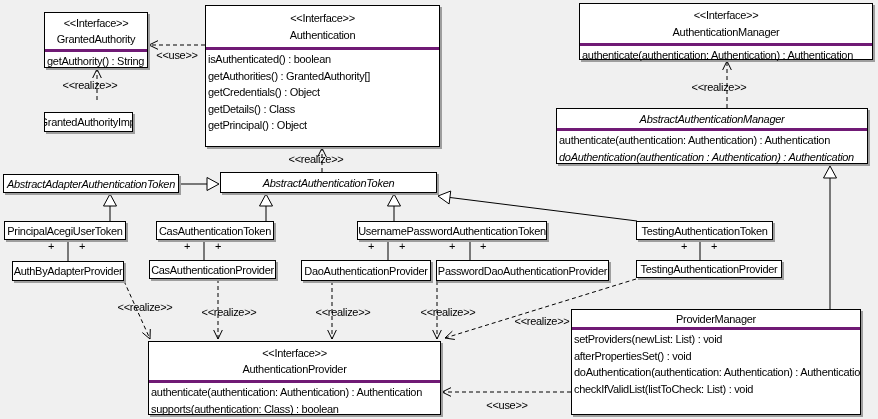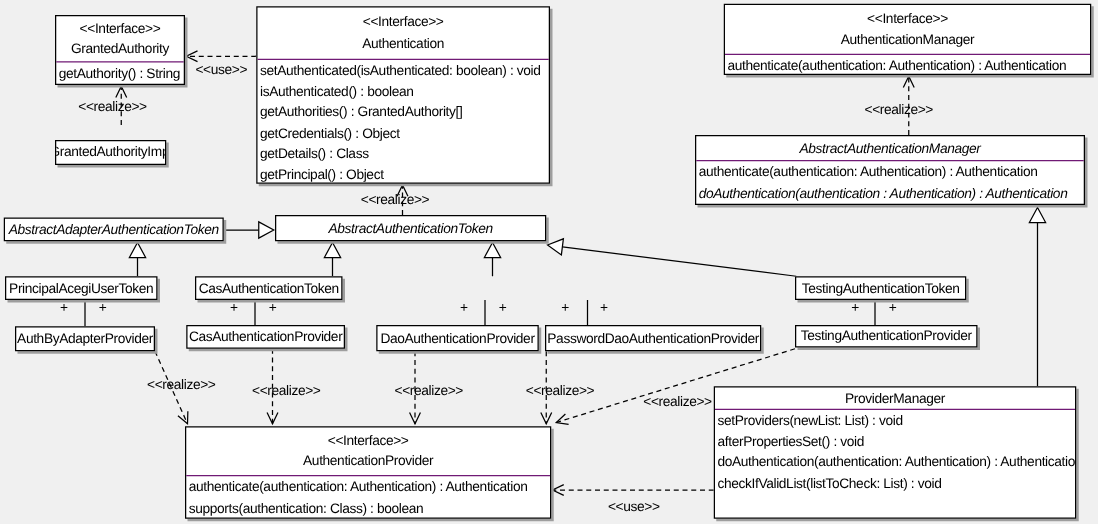--- a/index.html
+++ b/index.html
@@ -4,21 +4,21 @@
 <style>
   html,body{margin:0;padding:0;background:#f0f0f0;}
   #canvas{position:relative;width:878px;height:419px;overflow:hidden;
           font-family:"Liberation Sans",sans-serif;}
   #edges-svg{position:absolute;left:0;top:0;}
   #edges-svg text{font-family:"Liberation Sans",sans-serif;font-size:11px;letter-spacing:-0.3px;fill:#000;}
   .cls{position:absolute;box-sizing:border-box;background:#fff;border:1px solid #000;
        box-shadow:2px 2px 0 #9e9e9e;font-size:11px;letter-spacing:-0.3px;color:#000;}
   .title{display:flex;flex-direction:column;justify-content:space-evenly;align-items:center;
          height:100%;overflow:hidden;white-space:nowrap;text-align:center;}
-  .methods{border-top:1px solid #701a75;overflow:hidden;padding:1px 2px;}
+  .methods{border-top:3px solid #701a75;overflow:hidden;padding:1px 2px;}
   .method{white-space:nowrap;line-height:16.6px;}
   .it{font-style:italic;}
 </style>
 </head>
 <body>
 
 <div id="canvas" style="background: rgb(240, 240, 240);">
   <svg id="edges-svg" width="878" height="419">
       <g>
         <polyline points="97,100 97,69" fill="none" stroke="#000000" stroke-width="1" stroke-dasharray="4,3"></polyline>
@@ -128,21 +128,20 @@
       <div class="methods">
         <div class="method">getAuthority() : String</div>
       </div>
     </div>
     <div class="cls" style="left: 205px; top: 5px; width: 235px; height: 142px;">
       <div class="title" style="height: 41px;">
         <div>&lt;&lt;Interface&gt;&gt;</div>
         <div class="">Authentication</div>
       </div>
       <div class="methods">
-        <div class="method">setAuthenticated(isAuthenticated: boolean) : void</div>
         <div class="method">isAuthenticated() : boolean</div>
         <div class="method">getAuthorities() : GrantedAuthority[]</div>
         <div class="method">getCredentials() : Object</div>
         <div class="method">getDetails() : Class</div>
         <div class="method">getPrincipal() : Object</div>
       </div>
     </div>
     <div class="cls" style="left: 44px; top: 112px; width: 89px; height: 20px;">
       <div class="title">
         <div class="">GrantedAuthorityImpl</div>
@@ -179,20 +178,25 @@
     <div class="cls" style="left: 156px; top: 221px; width: 118px; height: 19px;">
       <div class="title">
         <div class="">CasAuthenticationToken</div>
       </div>
     </div>
     <div class="cls" style="left: 4px; top: 221px; width: 122px; height: 19px;">
       <div class="title">
         <div class="">PrincipalAcegiUserToken</div>
       </div>
     </div>
+    <div class="cls" style="left: 357px; top: 221px; width: 190px; height: 19px;">
+      <div class="title">
+        <div class="">UsernamePasswordAuthenticationToken</div>
+      </div>
+    </div>
     <div class="cls" style="left: 636px; top: 221px; width: 137px; height: 19px;">
       <div class="title">
         <div class="">TestingAuthenticationToken</div>
       </div>
     </div>
     <div class="cls" style="left: 12px; top: 261px; width: 112px; height: 20px;">
       <div class="title">
         <div class="">AuthByAdapterProvider</div>
       </div>
     </div>

